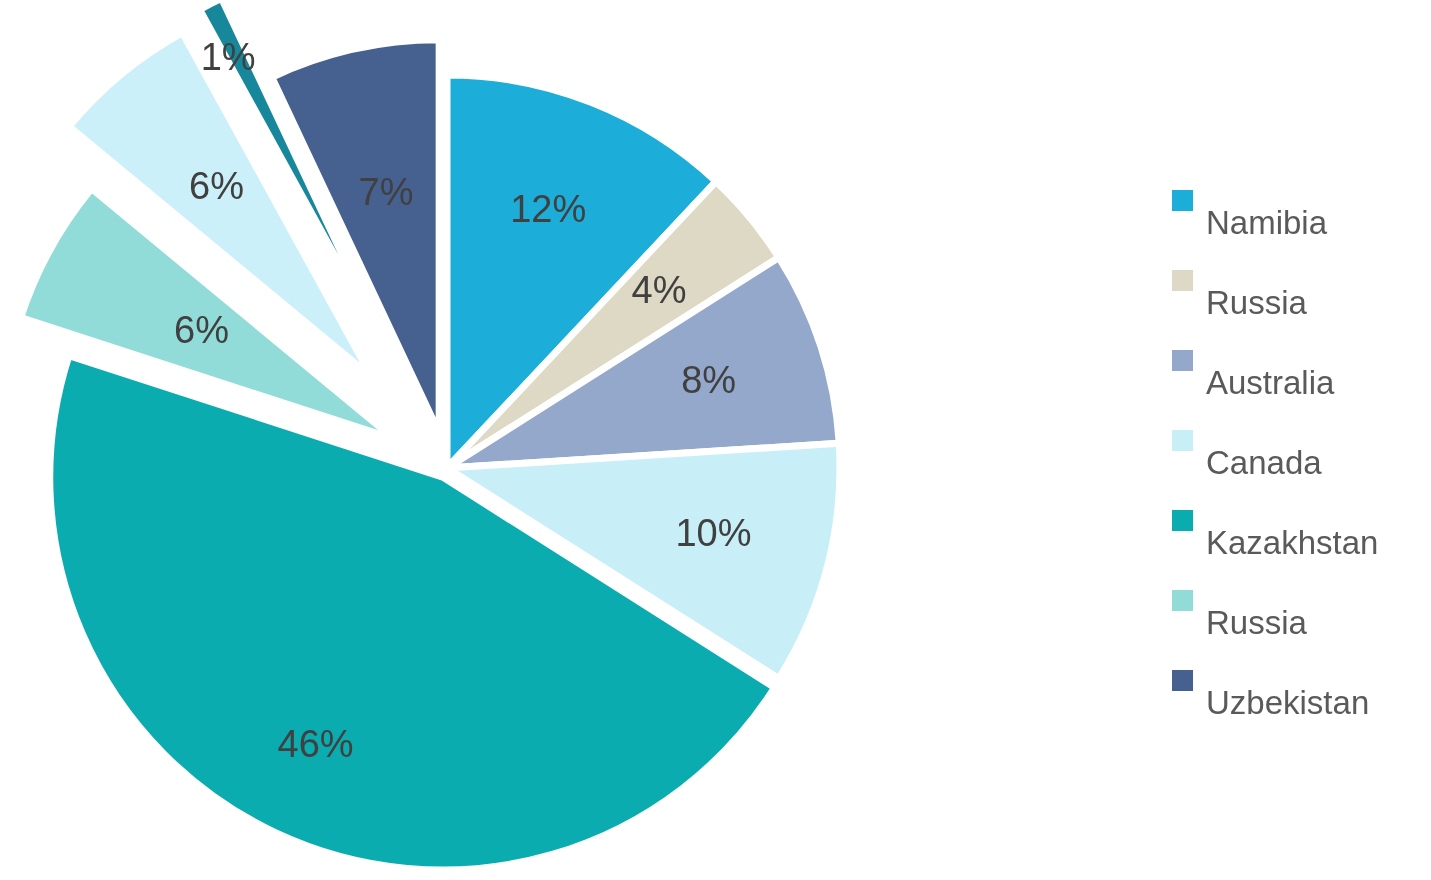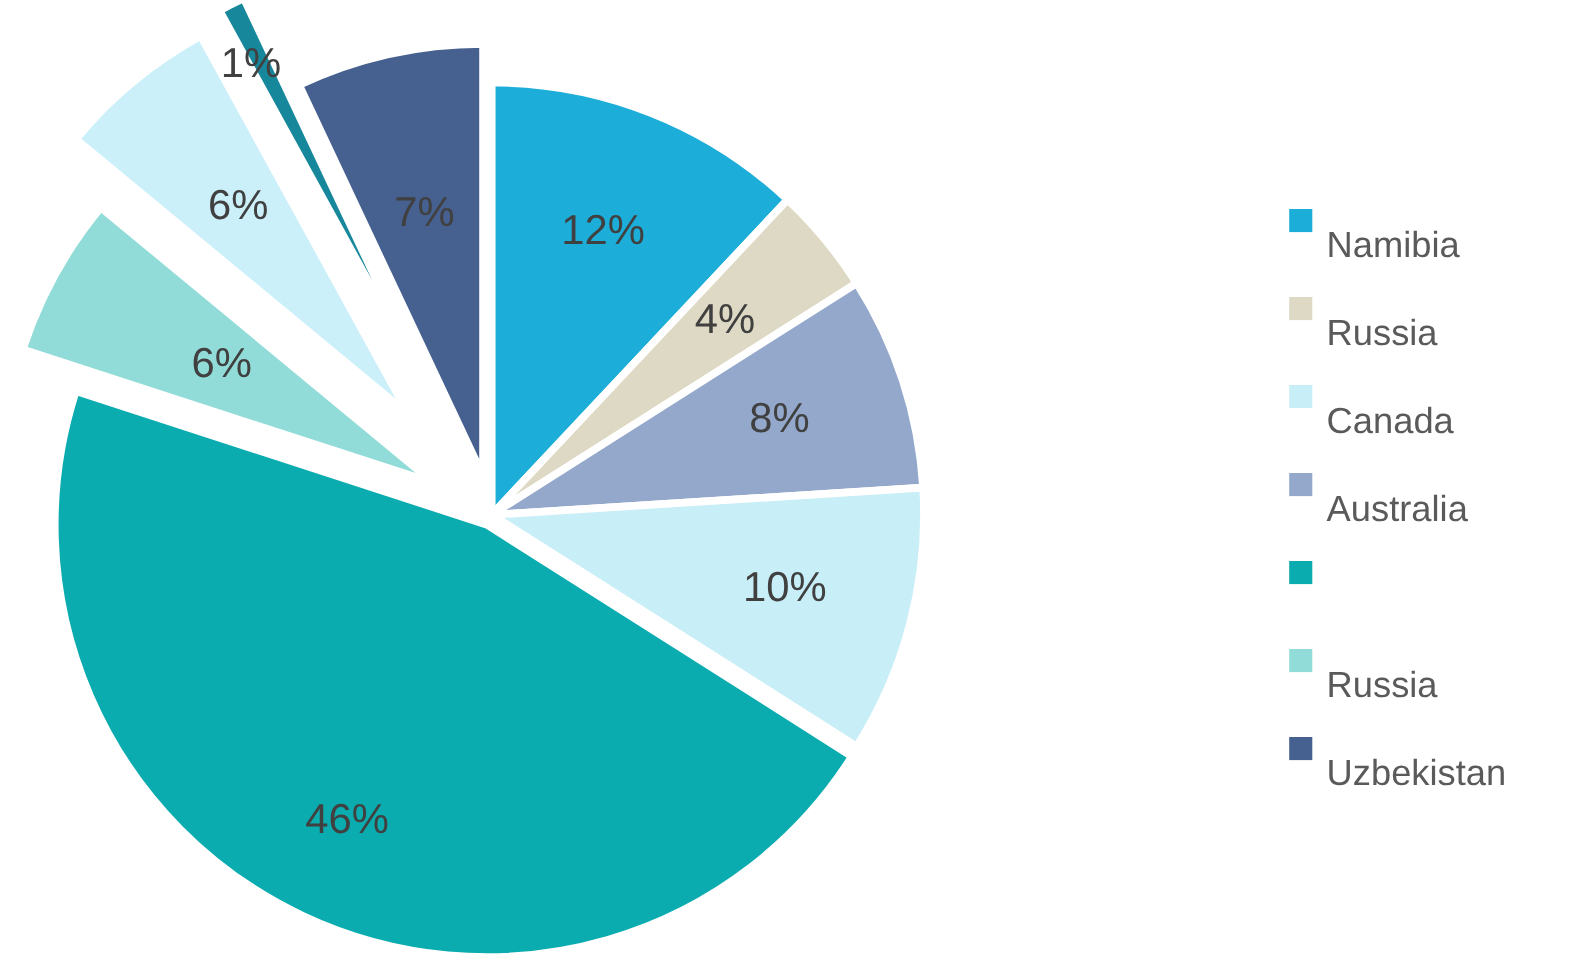--- a/index.html
+++ b/index.html
@@ -108,29 +108,30 @@
   <div id="legend">
       <div class="legend-item">
         <span class="legend-swatch" style="background: rgb(28, 173, 216);"></span>
         <span class="legend-label">Namibia</span>
       </div>
       <div class="legend-item">
         <span class="legend-swatch" style="background: rgb(222, 217, 196);"></span>
         <span class="legend-label">Russia</span>
       </div>
       <div class="legend-item">
+        <span class="legend-swatch" style="background: rgb(147, 168, 203);"></span>
+        <span class="legend-label">Australia</span>
+      </div>
+      <div class="legend-item">
         <span class="legend-swatch" style="background: rgb(200, 238, 247);"></span>
         <span class="legend-label">Canada</span>
       </div>
       <div class="legend-item">
-        <span class="legend-swatch" style="background: rgb(147, 168, 203);"></span>
-        <span class="legend-label">Australia</span>
-      </div>
-      <div class="legend-item">
         <span class="legend-swatch" style="background: rgb(11, 172, 175);"></span>
+        <span class="legend-label">Kazakhstan</span>
       </div>
       <div class="legend-item">
         <span class="legend-swatch" style="background: rgb(145, 220, 216);"></span>
         <span class="legend-label">Russia</span>
       </div>
       <div class="legend-item">
         <span class="legend-swatch" style="background: rgb(70, 96, 143);"></span>
         <span class="legend-label">Uzbekistan</span>
       </div>
     </div>

